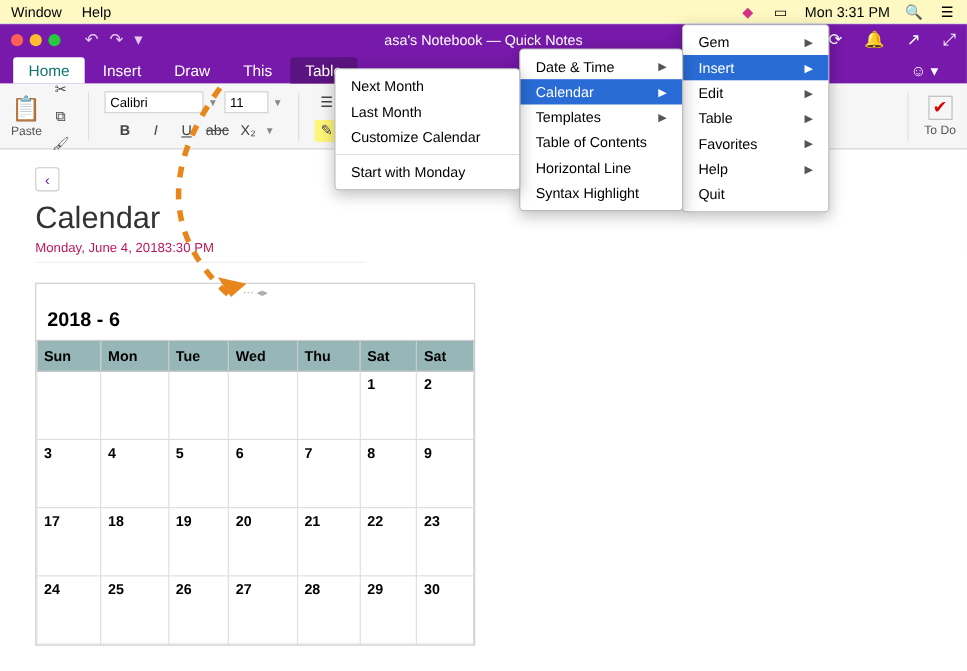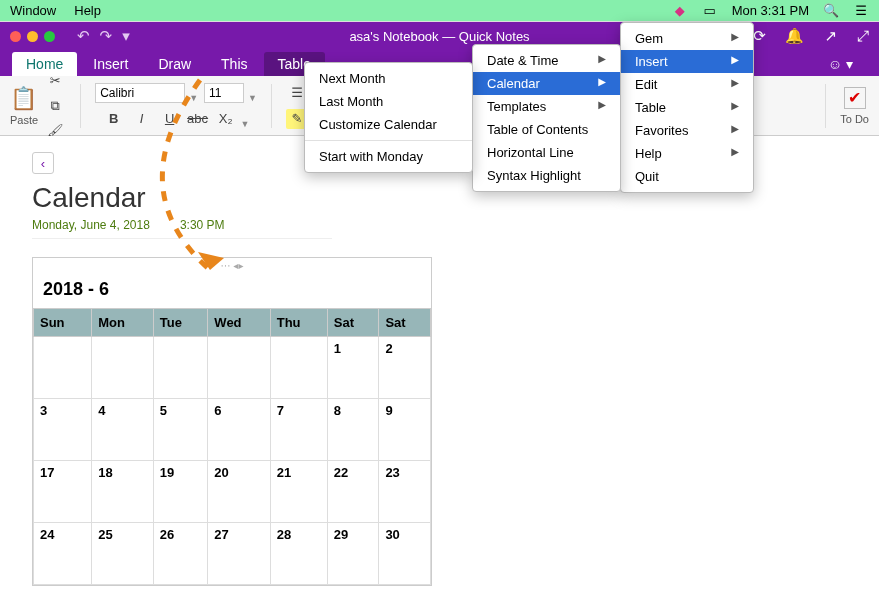--- a/index.html
+++ b/index.html
@@ -1,19 +1,19 @@
 <!DOCTYPE html>
 <html><head>
 <meta charset="utf-8">
 <style>
   * { box-sizing: border-box; margin: 0; padding: 0; }
   body { font-family: -apple-system, "Helvetica Neue", Arial, sans-serif; font-size: 13px; background: #f0f0f0; width: 879px; height: 610px; overflow: hidden; position: relative; }
 
   
-  .mac-menubar { background: #86efac; height: 22px; display: flex; align-items: center; justify-content: space-between; padding: 0 10px; border-bottom: 1px solid #ddd; font-size: 13px; }
+  .mac-menubar { background: #fef9c3; height: 22px; display: flex; align-items: center; justify-content: space-between; padding: 0 10px; border-bottom: 1px solid #ddd; font-size: 13px; }
   .mac-left { display: flex; gap: 18px; }
   .mac-right { display: flex; gap: 14px; align-items: center; }
   .mac-right .icon { width: 16px; height: 16px; display: inline-flex; align-items: center; justify-content: center; }
   .gem { color: #d63384; }
 
   
   .app-bar { background: #7719AA; height: 28px; display: flex; align-items: center; padding: 0 10px; color: #fff; position: relative; }
   .traffic { display: flex; gap: 6px; margin-right: 10px; }
   .dot { width: 11px; height: 11px; border-radius: 50%; }
   .dot.red { background: #ff5f57; }
@@ -30,44 +30,44 @@
   .tab.tbl { background: #5a1380; color:#fff; }
 
   
   .ribbon { background: #f6f6f6; height: 60px; border-bottom: 1px solid #ccc; display: flex; align-items: center; padding: 0 10px; gap: 10px; }
   .group { display: flex; align-items: center; gap: 6px; }
   .paste { display: flex; flex-direction: column; align-items: center; gap: 2px; font-size:11px; color:#555; }
   .paste .clipboard { font-size: 22px; }
   .vline { width: 1px; height: 44px; background: #ddd; margin: 0 4px; }
   .clip-tools { display: flex; flex-direction: column; font-size: 13px; gap: 5px; color: #888; }
   .fontbox { display: flex; align-items:center; gap:6px; flex-direction:column; }
-  .fontrow { display:flex; gap:6px; align-items:flex-end; }
+  .fontrow { display:flex; gap:6px; align-items:center; }
   .fontname { width: 90px; height: 20px; border: 1px solid #ccc; background:#fff; padding:2px 4px; font-size:12px; }
   .fontsize { width: 40px; height: 20px; border: 1px solid #ccc; background:#fff; padding:2px 4px; font-size:12px;}
   .ibtn { width: 22px; height: 20px; display: inline-flex; align-items:center; justify-content:center; color:#444; border-radius:2px; cursor:pointer; font-size:13px; }
   .todo { display:flex; flex-direction:column; align-items:center; font-size:11px; gap:4px; color:#555; }
   .todo .check { width:22px; height:22px; border:1px solid #bbb; display:flex; align-items:center; justify-content:center; color:#d00; font-size:16px; }
   .caret { font-size:9px; color:#888; margin-left:-2px; }
 
   
   .page-area { background:#fff; padding: 16px 32px; height: calc(610px - 22px - 28px - 26px - 60px); overflow:auto; position:relative; }
   .back-btn { width:22px; height:22px; border:1px solid #ccc; border-radius:3px; display:flex;align-items:center;justify-content:center;color:#7719AA; margin-bottom:8px;cursor:pointer; }
   .page-title { font-size:28px; color:#333; font-weight:300; margin-bottom:2px; }
-  .stamp { color:#4d7c0f; font-size:12px; margin-top:4px; display:flex; gap:30px; border-bottom:1px solid #eee; padding-bottom:6px; width:300px;}
+  .stamp { color:#be185d; font-size:12px; margin-top:4px; display:flex; border-bottom:1px solid #eee; padding-bottom:6px; width:300px;}
   
   .cal-container { margin-top:18px; width:400px; border:1px solid #ccc; position:relative; padding-top:12px; background:#fff;}
   .cal-handle { text-align:center; font-size:10px; color:#aaa; margin-top:-10px; }
   .cal-title { font-size:18px; font-weight:bold; padding:8px 10px; }
   .cal-table { width:100%; border-collapse:collapse; font-size:13px; }
   .cal-table th { background:#97b6b8; text-align:left; padding:6px 6px; font-weight:bold; border:1px solid #ccc; font-size:13px;}
   .cal-table td { border:1px solid #ddd; padding:4px 6px; height:62px; vertical-align:top; font-weight:bold; }
 
   
   .menu-panel { position:absolute; background:#fff; border:1px solid #bbb; border-radius:4px; box-shadow:0 4px 14px rgba(0,0,0,0.25); padding:4px 0; z-index:50; font-size:13px; }
-  .menu-item { display:flex; justify-content:space-between; padding:4px 14px; cursor:default; white-space:nowrap; }
+  .menu-item { display:flex; justify-content:space-between; align-items:center; padding:4px 14px; cursor:default; white-space:nowrap; }
   .menu-item.selected { background:#2a6cd6; color:#fff; }
   .menu-item .arrow { font-size:10px; margin-left:24px; color:#555; }
   .menu-item.selected .arrow { color:#fff; }
   .menu-sep { height:1px; background:#e0e0e0; margin:4px 0;}
 
   
   .curve-arrow { position:absolute; pointer-events:none; z-index:30; }
 
 </style>
 </head>

